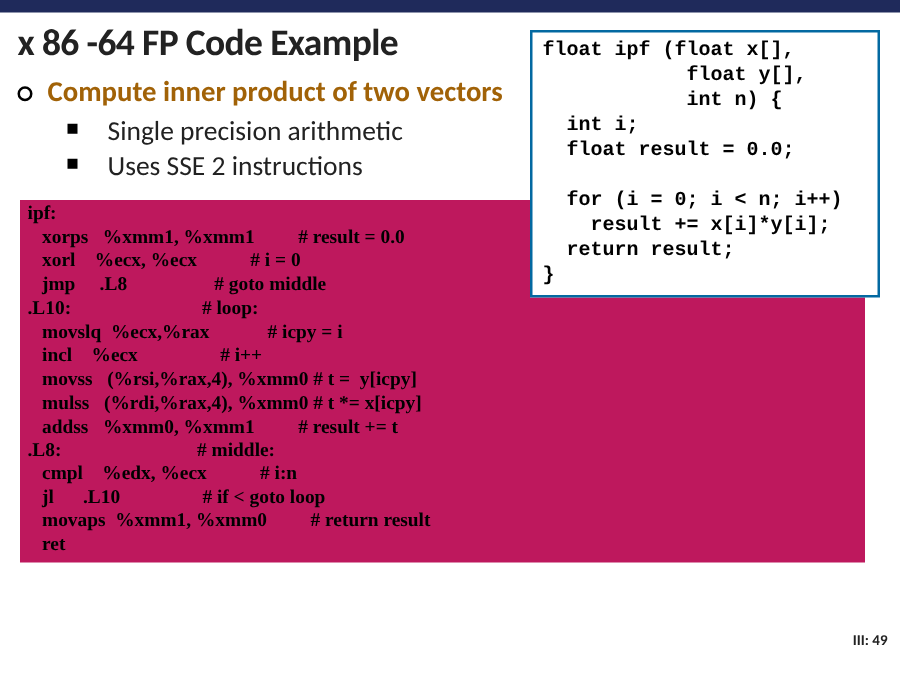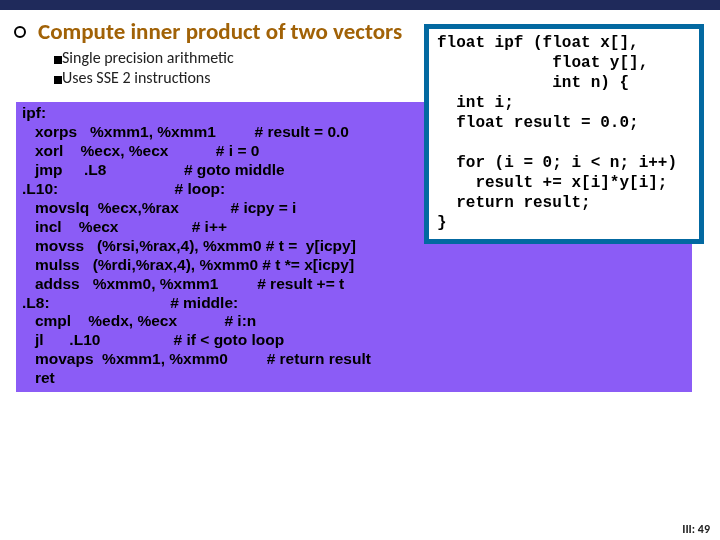--- a/index.html
+++ b/index.html
@@ -45,71 +45,72 @@
     font-weight: 700;
     color: #a16207;
     line-height: 1.15;
   }
   .sub-list {
     margin-left: 40px;
     margin-top: 4px;
   }
   .sub-item {
     display: flex;
-    gap: 0;
-    font-size: 16px;
+    gap: 24px;
+    font-size: 22px;
     color: #222;
     line-height: 1.25;
   }
   .sq {
     width: 8px; height: 8px;
     background: #000;
     margin-top: 8px;
     flex: none;
   }
   .codebox {
     position: absolute;
     top: 14px;
     right: 16px;
     width: 280px;
-    border: 5px solid #0369a1;
+    border: 2px solid #0369a1;
     background: #fff;
     padding: 4px 8px 6px 8px;
     font-family: "Courier New", monospace;
     font-size: 16px;
     font-weight: 700;
     line-height: 1.25;
     white-space: pre;
   }
   .asm-block {
     margin: 14px 28px 0 16px;
-    background: #8b5cf6;
-    font-family: Liberation Sans, sans-serif;
+    background: #be185d;
+    font-family: Liberation Serif, serif;
     font-size: 15.5px;
     font-weight: 700;
     line-height: 1.22;
     white-space: pre;
     padding: 2px 6px 4px 6px;
   }
   .footer {
     position: absolute;
     right: 10px;
-    bottom: 4px;
+    bottom: 20px;
     font-size: 12px;
     font-weight: 700;
     color: #222;
   }
 </style>
 </head>
 <body>
 
 <div class="topbar"></div>
 
 <div class="content">
 
+  <div class="title">x 86 -64 FP Code Example</div>
 
   <div class="bullet-row">
     <div class="disc"></div>
     <div class="bullet-text">Compute inner product of two vectors</div>
   </div>
 
   <div class="sub-list">
     <div class="sub-item">
       <div class="sq"></div>
       <div>Single precision arithmetic</div>

